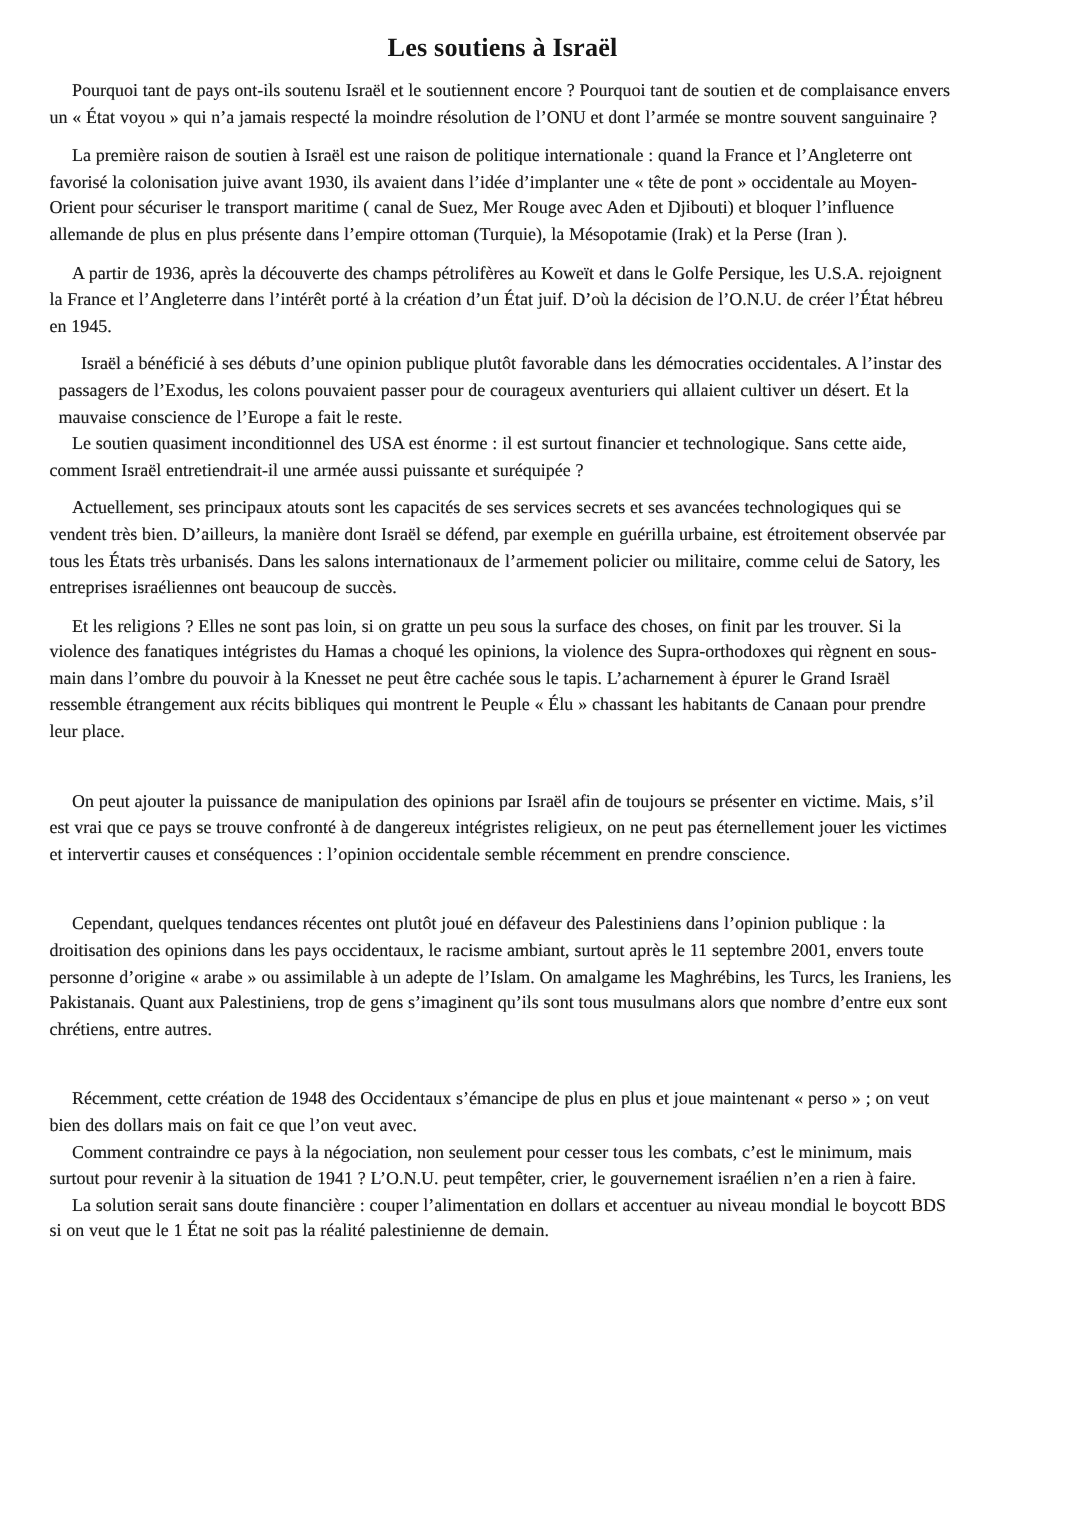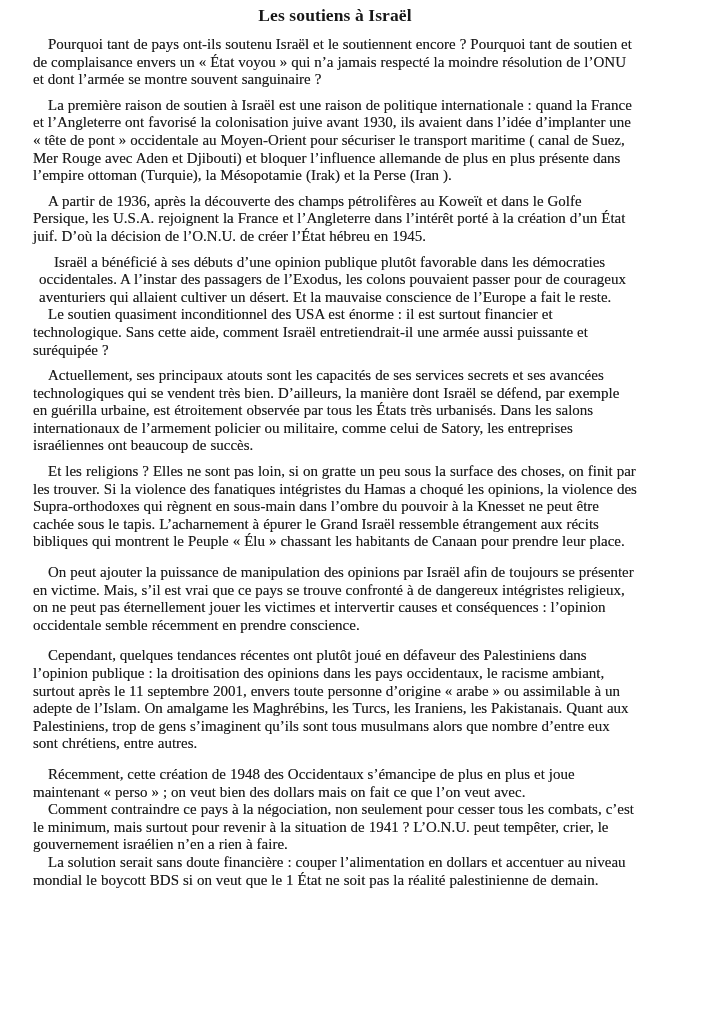--- a/index.html
+++ b/index.html
@@ -11,44 +11,44 @@
     width: 725px;
     height: 1024px;
     overflow: hidden;
     font-family: "Liberation Serif", "DejaVu Serif", serif;
     color: #1c1c1c;
   }
   .page {
     box-sizing: border-box;
     width: 670px;
     height: 1024px;
-    padding: 4px 33px 0 33px;
+    padding: 20px 33px 0 33px;
     background: #ffffff;
   }
   .doc-title {
     margin: 0 0 10px 0;
     text-align: center;
     font-size: 17.5px;
     line-height: 22px;
     font-weight: bold;
     color: #161616;
     letter-spacing: 0.1px;
   }
   .para {
     margin: 0;
-    font-size: 15px;
+    font-size: 12px;
     line-height: 17.6px;
     text-indent: 15px;
     text-align: left;
     word-spacing: 0.2px;
     
     text-shadow: 0 0 0.45px rgba(30,30,30,0.55);
   }
   .para.gap    { margin-top: 8px; }
-  .para.gap-lg { margin-top: 13px; }
+  .para.gap-lg { margin-top: 29px; }
   .para.inset  { padding-left: 6px; padding-right: 0; }
 </style>
 </head>
 <body>
 
 <div class="page">
   <h1 class="doc-title">Les soutiens à Israël</h1>
 
   <p class="para">Pourquoi tant de pays ont-ils soutenu Israël et le soutiennent encore ? Pourquoi tant de soutien et de complaisance envers un « État voyou » qui n’a jamais respecté la moindre résolution de l’ONU et dont l’armée se montre souvent sanguinaire ?</p>
   <p class="para gap">La première raison de soutien à Israël est une raison de politique internationale : quand la France et l’Angleterre ont favorisé la colonisation juive avant 1930, ils avaient dans l’idée d’implanter une « tête de pont » occidentale au Moyen-Orient pour sécuriser le transport maritime ( canal de Suez, Mer Rouge avec Aden et Djibouti) et bloquer l’influence allemande de plus en plus présente dans l’empire ottoman (Turquie), la Mésopotamie (Irak) et la Perse (Iran ).</p>

